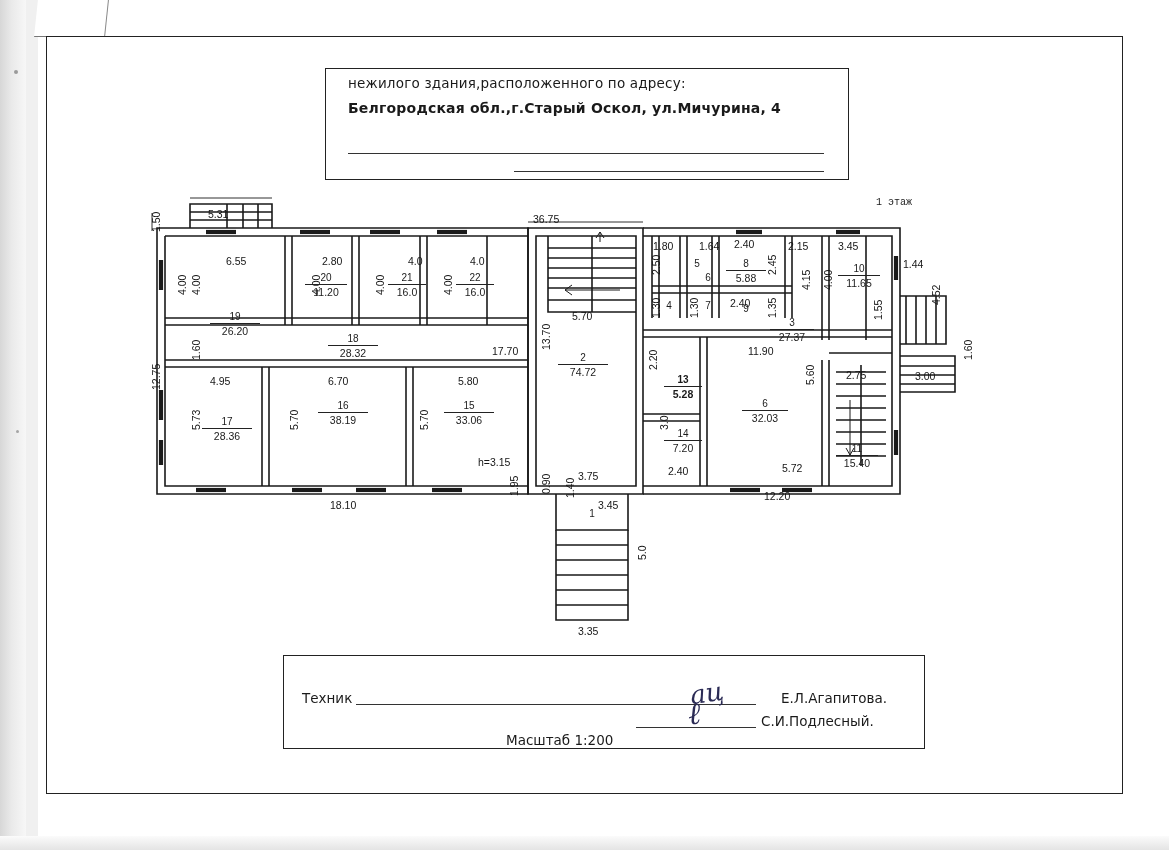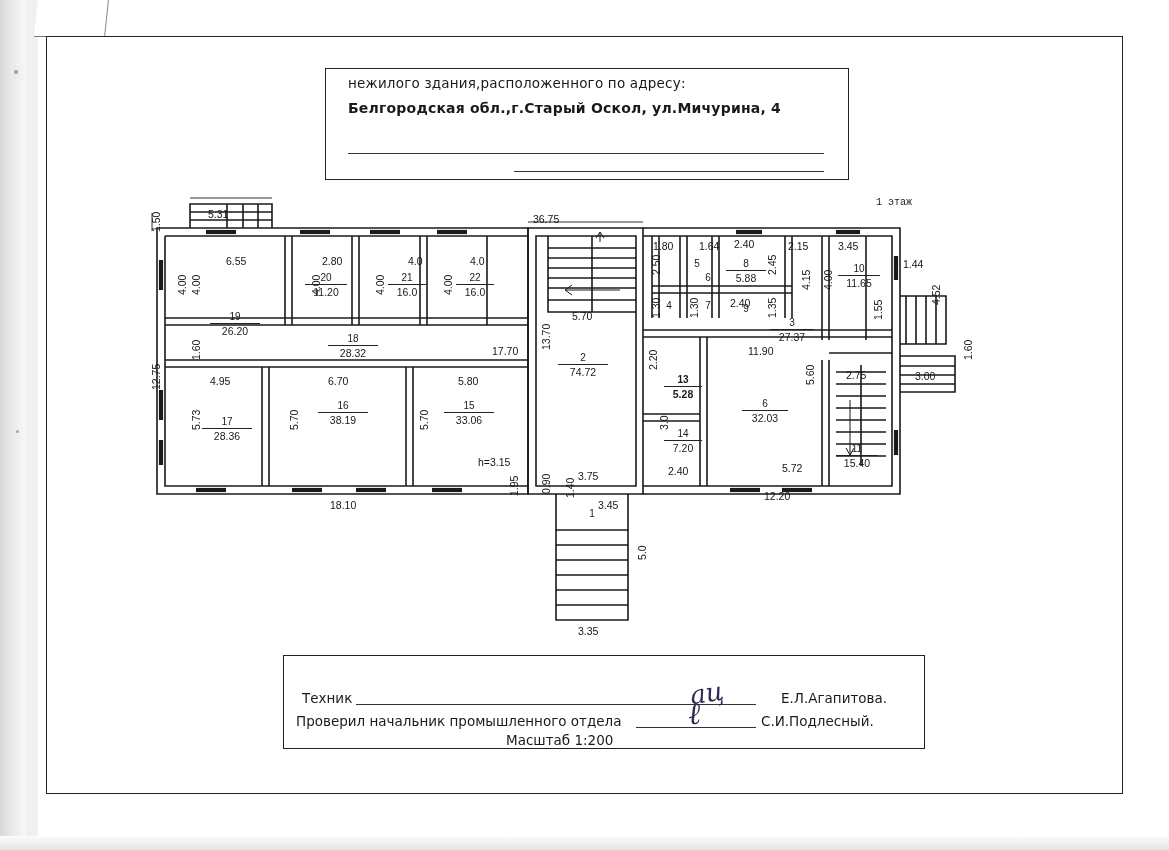--- a/index.html
+++ b/index.html
@@ -117,21 +117,20 @@
   <div class="tb-line">нежилого здания,расположенного по адресу:</div>
   <div class="tb-line bold">Белгородская обл.,г.Старый Оскол, ул.Мичурина, 4</div>
   <div class="tb-rule" style="left:22px;top:84px;width:476px;"></div>
   <div class="tb-rule" style="left:188px;top:102px;width:310px;"></div>
 </div>
 
 <div class="foot-block">
   <div class="fb-lbl" style="left:18px;top:34px;">Техник</div>
   <div class="fb-rule" style="left:72px;top:48px;width:400px;"></div>
   <div class="fb-name" style="left:497px;top:34px;">Е.Л.Агапитова.</div>
-  <div class="fb-lbl" style="left:12px;top:57px;">Проверил начальник промышленного отдела</div>
   <div class="fb-rule" style="left:352px;top:71px;width:120px;"></div>
   <div class="fb-name" style="left:477px;top:57px;">С.И.Подлесный.</div>
   <div class="fb-scale" style="left:222px;top:76px;">Масштаб 1:200</div>
   <div class="sig" style="left:406px;top:22px;">ац</div>
   <div class="sig2" style="left:404px;top:40px;">ℓ</div>
 </div>
 
 <svg class="plan" viewBox="0 0 1169 850">
   <g fill="none" stroke="#1a1a1a" stroke-width="1.6">
 

